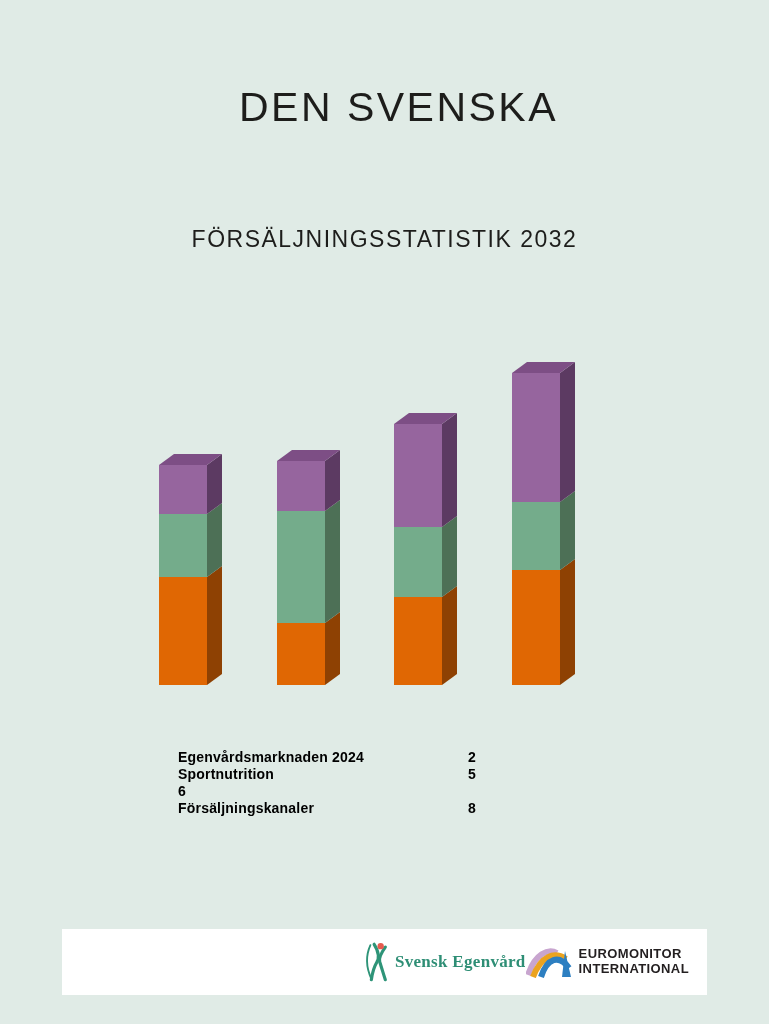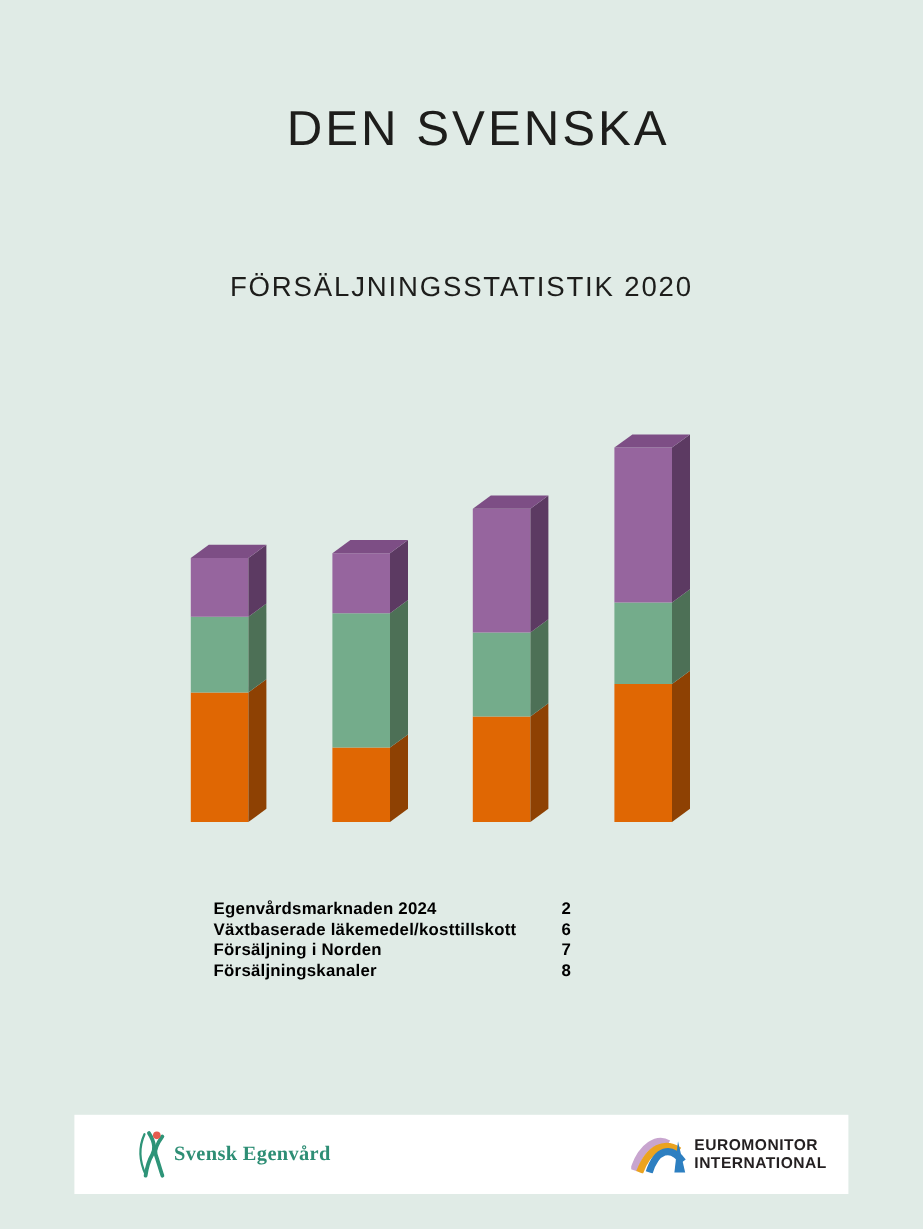--- a/index.html
+++ b/index.html
@@ -20,21 +20,21 @@
   }
   #chart { position:absolute; left:0; top:0; width:769px; height:1024px; display:block; }
   .toc {
     position:absolute; left:178px; top:749px; width:298px;
     font-size:14px; font-weight:bold; color:#000000; letter-spacing:0.2px;
   }
   .toc-row { display:flex; justify-content:space-between; line-height:17px; }
   .footer {
     position:absolute; left:62px; top:929px; width:645px; height:66px;
     background:#FFFFFF; box-sizing:border-box;
-    display:flex; align-items:center; justify-content:space-between;
+    display:flex; align-items:center; justify-content:flex-end;
     padding:0 18px 0 50px;
   }
   .logo-se { display:flex; align-items:center; gap:5px; }
   .se-text {
     font-family:"Liberation Serif", serif; font-size:17px; font-weight:600;
     color:#2E8E75; letter-spacing:0.3px;
   }
   .logo-em { display:flex; align-items:center; gap:7px; }
   .em-text {
     display:flex; flex-direction:column;
@@ -44,21 +44,21 @@
 </style>
 </head>
 <body>
 
 <div class="page">
 
   <h1 class="title">
     <span>DEN SVENSKA</span>
   </h1>
 
-  <div class="subtitle">FÖRSÄLJNINGSSTATISTIK 2020</div>
+  <div class="subtitle">FÖRSÄLJNINGSSTATISTIK 2032</div>
 
   <svg id="chart" viewBox="0 0 769 1024" xmlns="http://www.w3.org/2000/svg">
       <polygon points="159,577 207,577 207,685 159,685" fill="#E06703"></polygon>
       <polygon points="207,685 207,577 222,566 222,674" fill="#8E4103"></polygon>
       <polygon points="159,514 207,514 207,577 159,577" fill="#74AC8B"></polygon>
       <polygon points="207,577 207,514 222,503 222,566" fill="#4D7056"></polygon>
       <polygon points="159,465 207,465 207,514 159,514" fill="#96659E"></polygon>
       <polygon points="207,514 207,465 222,454 222,503" fill="#5C3A62"></polygon>
       <polygon points="159,465 207,465 222,454 174,454" fill="#7D4E85"></polygon>
       <polygon points="277,623 325,623 325,685 277,685" fill="#E06703"></polygon>
@@ -83,26 +83,25 @@
       <polygon points="560,502 560,373 575,362 575,491" fill="#5C3A62"></polygon>
       <polygon points="512,373 560,373 575,362 527,362" fill="#7D4E85"></polygon>
     </svg>
 
   <div class="toc" id="toc">
       <div class="toc-row">
         <span>Egenvårdsmarknaden 2024</span>
         <span>2</span>
       </div>
       <div class="toc-row">
-        <span>Växtbaserade läkemedel/kosttillskott</span>
-        <span>6</span>
+        <span>Sportnutrition</span>
+        <span>5</span>
       </div>
       <div class="toc-row">
-        <span>Försäljning i Norden</span>
-        <span>7</span>
+        <span>6</span>
       </div>
       <div class="toc-row">
         <span>Försäljningskanaler</span>
         <span>8</span>
       </div>
     </div>
 
   <div class="footer">
 
     <div class="logo-se">

